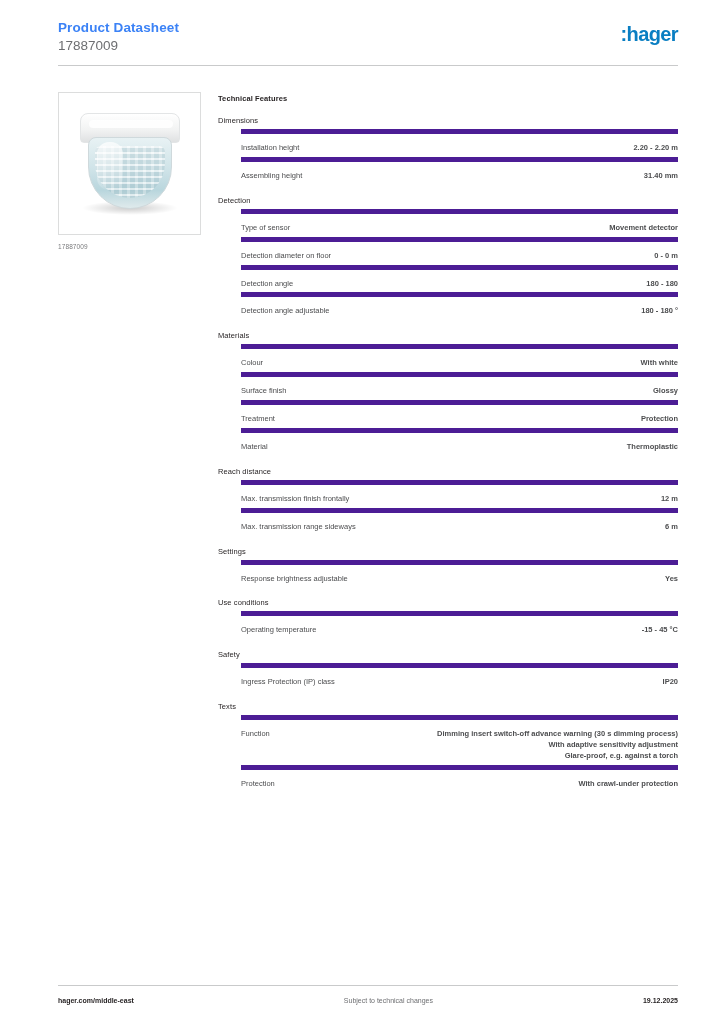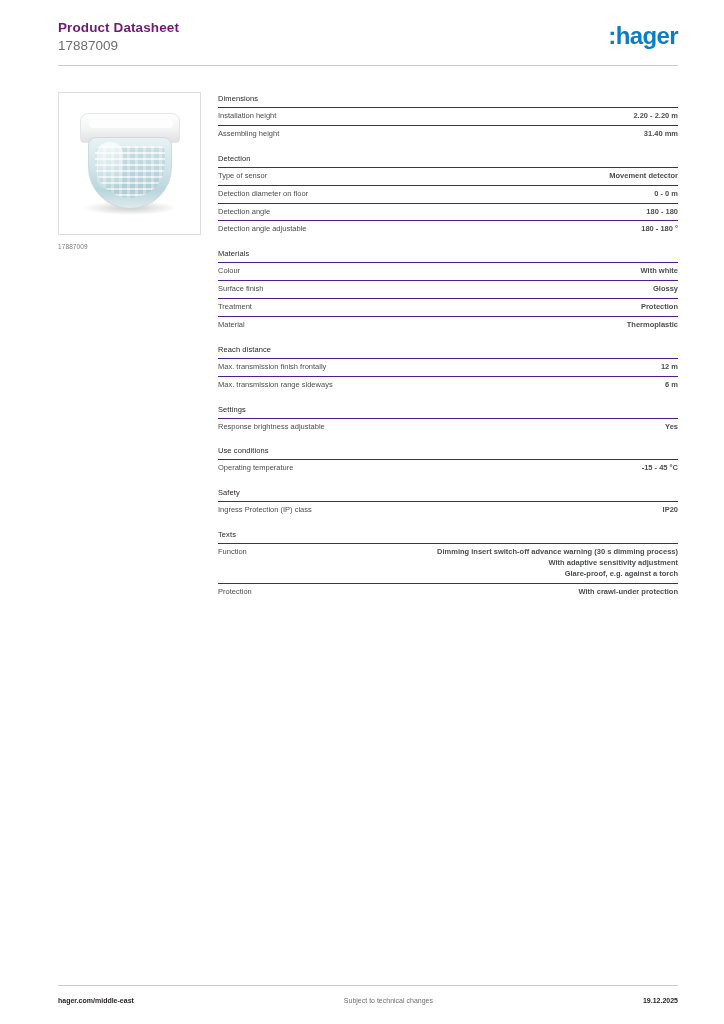--- a/index.html
+++ b/index.html
@@ -30,31 +30,31 @@
     width: 620px;
     display: flex;
     align-items: flex-start;
     justify-content: space-between;
   }
   .title-block { line-height: 1.25; }
   .doc-title {
     font-size: 13.5px;
     font-weight: bold;
     letter-spacing: 0.1px;
-    color: #701a75;
+    color: #3b82f6;
     margin: 0 0 1px 0;
   }
   .doc-ref {
     font-size: 13.5px;
     font-weight: normal;
     color: #6d6e71;
     margin: 0;
   }
   .logo {
-    font-size: 24px;
+    font-size: 20px;
     font-weight: bold;
     color: #0a7ec2;
     letter-spacing: -0.6px;
     line-height: 1;
     margin-top: 4px;
   }
   .header-rule {
     position: absolute;
     left: 58px;
     top: 65px;
@@ -172,25 +172,26 @@
     font-size: 7.5px;
     font-weight: normal;
     color: #231f20;
     padding-bottom: 4px;
     letter-spacing: 0.1px;
   }
   .row {
     display: flex;
     justify-content: space-between;
     align-items: flex-start;
-    border-top: 1px solid #4c1d95;
-    padding: 3px 0 3px 0;
+    border-top: 5px solid #4c1d95;
+    padding: 9px 0 3px 0;
     font-size: 7.5px;
     color: #4c4d4f;
     line-height: 1.45;
+    margin-left: 23px;
   }
   .row .label {
     flex: 0 0 auto;
     padding-right: 12px;
     color: #4c4d4f;
   }
   .row .value {
     flex: 1 1 auto;
     text-align: right;
     color: #4c4d4f;
@@ -242,20 +243,21 @@
       <div class="cap"></div>
       <div class="dome">
         <div class="lens-rows"></div>
         <div class="gloss"></div>
       </div>
     </div>
   </div>
   <div class="image-caption">17887009</div>
 
   <div class="spec">
+    <div class="spec-title">Technical Features</div>
 
     <div class="group">
       <div class="group-title">Dimensions</div>
       <div class="row">
         <span class="label">Installation height</span>
         <span class="value">2.20 - 2.20 m</span>
       </div>
       <div class="row">
         <span class="label">Assembling height</span>
         <span class="value">31.40 mm</span>

